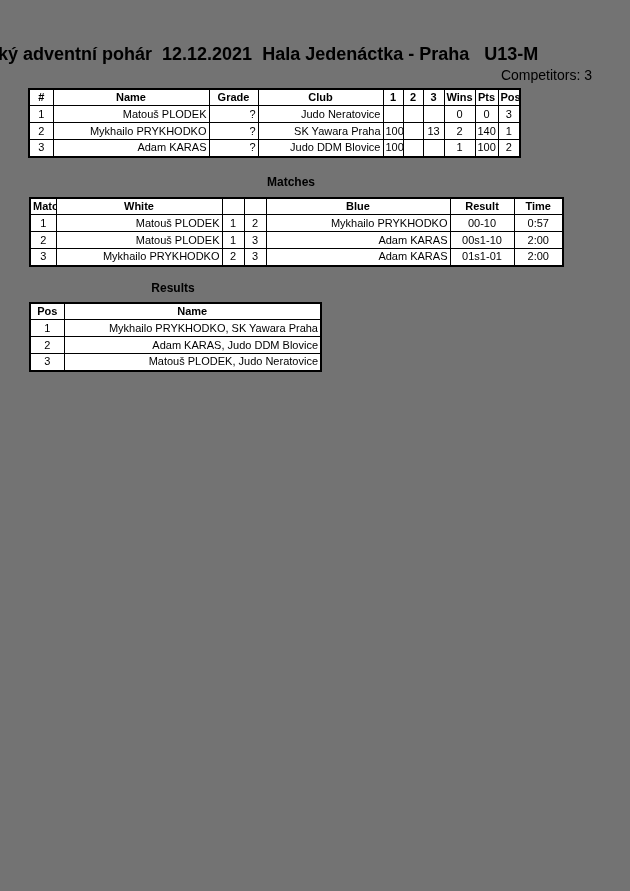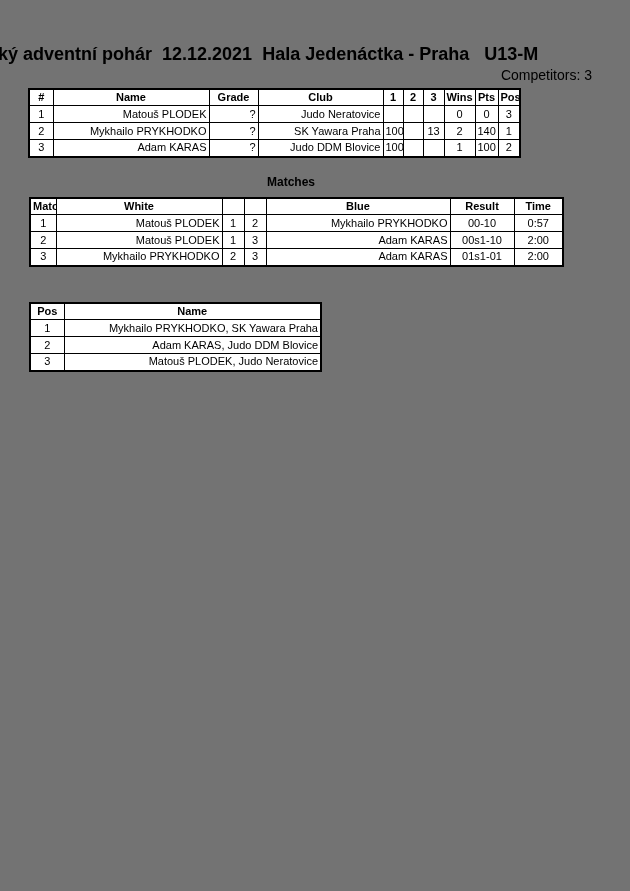--- a/index.html
+++ b/index.html
@@ -196,20 +196,21 @@
         <td class="al">Mykhailo PRYKHODKO</td>
         <td class="ac">2</td>
         <td class="ac">3</td>
         <td class="al">Adam KARAS</td>
         <td class="ac">01s1-01</td>
         <td class="ac">2:00</td>
       </tr>
     </tbody>
   </table>
 
+  <div class="sec-label lbl-results">Results</div>
 
   <table class="tbl tbl-results">
     <colgroup>
       <col style="width:34px">
         <col style="width:257px">
     </colgroup>
     <thead>
       <tr>
         <th>Pos</th>
         <th>Name</th>

